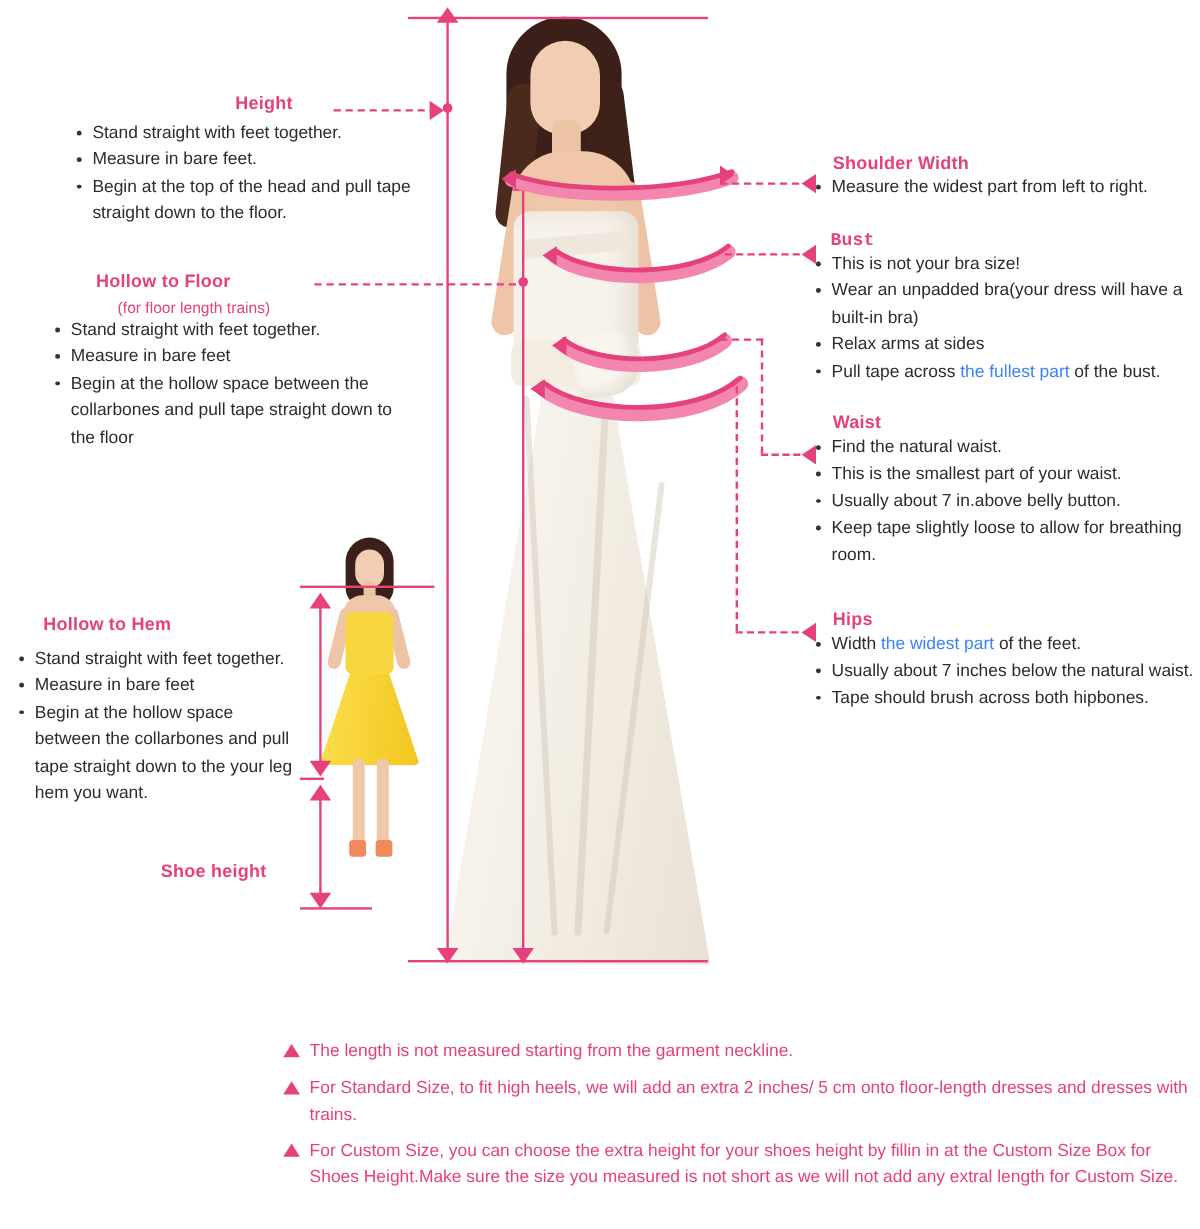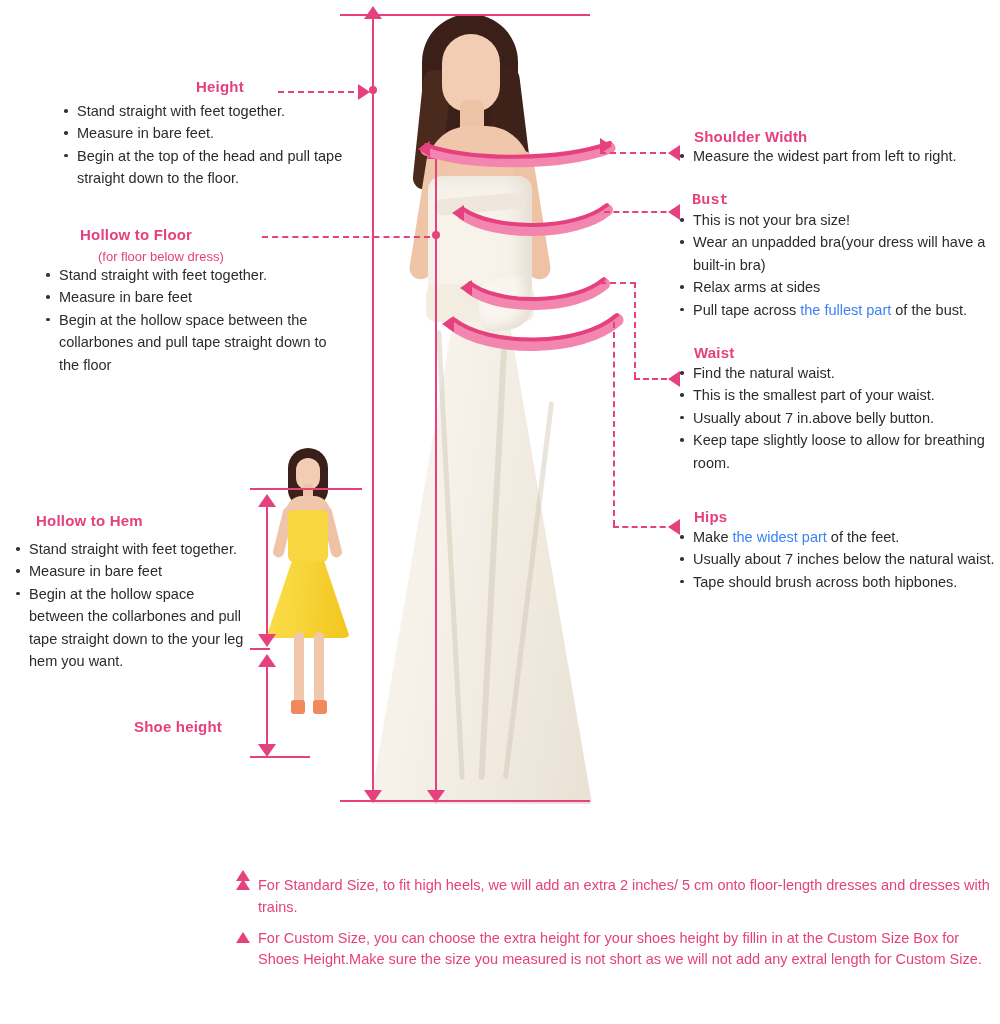--- a/index.html
+++ b/index.html
@@ -388,21 +388,21 @@
   <div class="hline" style="left:250px; top:756px; width:60px;"></div>
 
   <div class="abs heading" style="left:196px; top:78px;">Height</div>
   <ul class="bullets abs" style="left:62px; top:100px; width:290px;">
     <li>Stand straight with feet together.</li>
     <li>Measure in bare feet.</li>
     <li>Begin at the top of the head and pull tape straight down to the floor.</li>
   </ul>
 
   <div class="abs heading" style="left:80px; top:226px;">Hollow to Floor</div>
-  <div class="abs subheading" style="left:98px; top:249px;">(for floor below dress)</div>
+  <div class="abs subheading" style="left:98px; top:249px;">(for floor length trains)</div>
   <ul class="bullets abs" style="left:44px; top:264px; width:296px;">
     <li>Stand straight with feet together.</li>
     <li>Measure in bare feet</li>
     <li>Begin at the hollow space between the collarbones and pull tape straight down to the floor</li>
   </ul>
 
   <div class="abs heading" style="left:36px; top:512px;">Hollow to Hem</div>
   <ul class="bullets abs" style="left:14px; top:538px; width:236px;">
     <li>Stand straight with feet together.</li>
     <li>Measure in bare feet</li>
@@ -427,28 +427,29 @@
   <div class="abs heading" style="left:694px; top:344px;">Waist</div>
   <ul class="bullets abs" style="left:678px; top:362px; width:318px;">
     <li>Find the natural waist.</li>
     <li>This is the smallest part of your waist.</li>
     <li>Usually about 7 in.above belly button.</li>
     <li>Keep tape slightly loose to allow for breathing room.</li>
   </ul>
 
   <div class="abs heading" style="left:694px; top:508px;">Hips</div>
   <ul class="bullets abs" style="left:678px; top:526px; width:318px;">
-    <li><span>Make </span><span class="pinktext">the widest part</span><span> of the feet.</span></li>
+    <li><span>Width </span><span class="pinktext">the widest part</span><span> of the feet.</span></li>
     <li>Usually about 7 inches below the natural waist.</li>
     <li>Tape should brush across both hipbones.</li>
   </ul>
 
   <div class="abs" style="left:236px; top:866px; width:760px;">
     <div class="note">
       <span class="tri"></span>
+      <span>The length is not measured starting from the garment neckline.</span>
     </div>
     <div class="note">
       <span class="tri"></span>
       <span>For Standard Size, to fit high heels, we will add an extra 2 inches/ 5  cm onto floor-length dresses and dresses with trains.</span>
     </div>
     <div class="note">
       <span class="tri"></span>
       <span>For Custom Size, you can choose the extra height for your shoes height by fillin in at the Custom Size Box for Shoes Height.Make sure the size you measured is not short as we will not add any extral length for Custom Size.</span>
     </div>
   </div>

